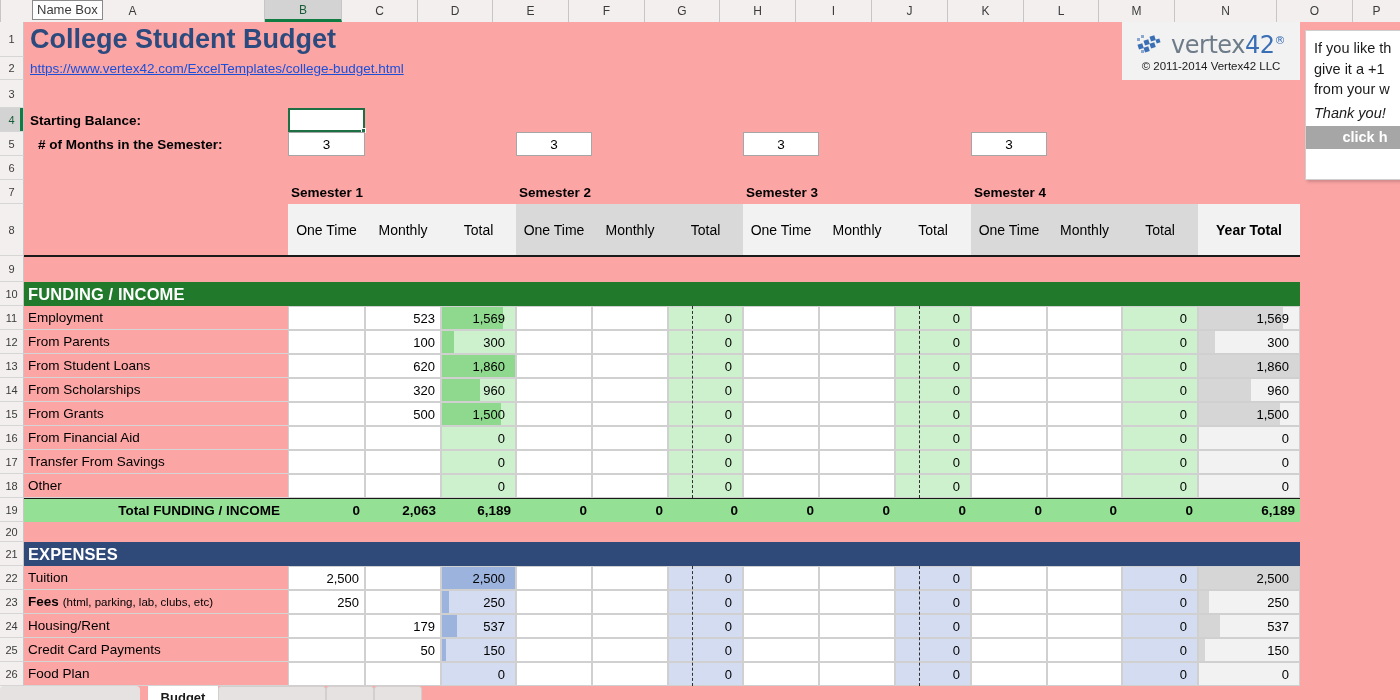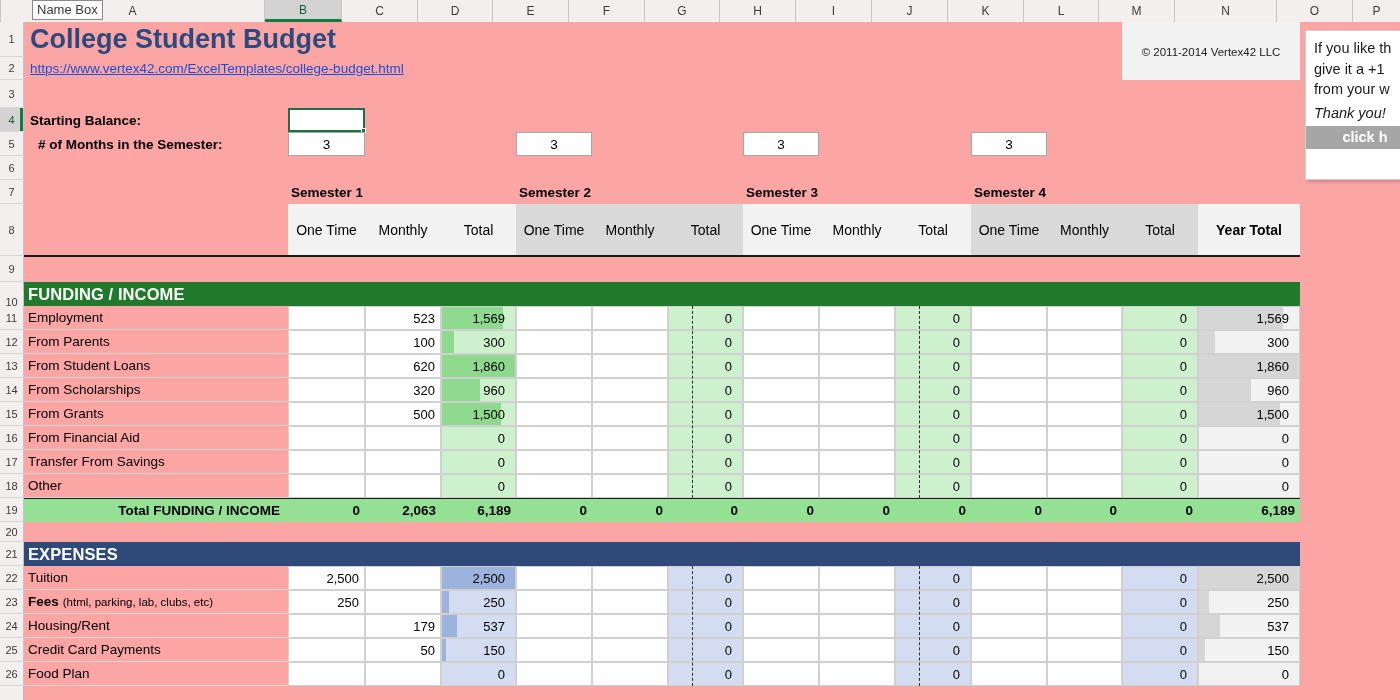--- a/index.html
+++ b/index.html
@@ -265,21 +265,21 @@
     <div id="rowheads">
         <div class="row-head" style="position: absolute; left: 0px; top: 0px; height: 35px;">1</div>
         <div class="row-head" style="position: absolute; left: 0px; top: 35px; height: 23px;">2</div>
         <div class="row-head" style="position: absolute; left: 0px; top: 58px; height: 28px;">3</div>
         <div class="row-head sel" style="position: absolute; left: 0px; top: 86px; height: 24px;">4</div>
         <div class="row-head" style="position: absolute; left: 0px; top: 110px; height: 24px;">5</div>
         <div class="row-head" style="position: absolute; left: 0px; top: 134px; height: 24px;">6</div>
         <div class="row-head" style="position: absolute; left: 0px; top: 158px; height: 24px;">7</div>
         <div class="row-head" style="position: absolute; left: 0px; top: 182px; height: 52px;">8</div>
         <div class="row-head" style="position: absolute; left: 0px; top: 234px; height: 26px;">9</div>
-        <div class="row-head" style="position: absolute; left: 0px; top: 268px; height: 24px;">10</div>
+        <div class="row-head" style="position: absolute; left: 0px; top: 260px; height: 24px;">10</div>
         <div class="row-head" style="position: absolute; left: 0px; top: 284px; height: 24px;">11</div>
         <div class="row-head" style="position: absolute; left: 0px; top: 308px; height: 24px;">12</div>
         <div class="row-head" style="position: absolute; left: 0px; top: 332px; height: 24px;">13</div>
         <div class="row-head" style="position: absolute; left: 0px; top: 356px; height: 24px;">14</div>
         <div class="row-head" style="position: absolute; left: 0px; top: 380px; height: 24px;">15</div>
         <div class="row-head" style="position: absolute; left: 0px; top: 404px; height: 24px;">16</div>
         <div class="row-head" style="position: absolute; left: 0px; top: 428px; height: 24px;">17</div>
         <div class="row-head" style="position: absolute; left: 0px; top: 452px; height: 24px;">18</div>
         <div class="row-head" style="position: absolute; left: 0px; top: 476px; height: 24px;">19</div>
         <div class="row-head" style="position: absolute; left: 0px; top: 500px; height: 20px;">20</div>
@@ -289,20 +289,38 @@
         <div class="row-head" style="position: absolute; left: 0px; top: 592px; height: 24px;">24</div>
         <div class="row-head" style="position: absolute; left: 0px; top: 616px; height: 24px;">25</div>
         <div class="row-head" style="position: absolute; left: 0px; top: 640px; height: 24px;">26</div>
       </div>
   </div>
 
   <div class="grid">
     <div id="gridcontent">
         <div class="cell txt" style="position: absolute; left: 0px; top: 0px; width: 1098px; height: 35px;;font-size:27px;font-weight:bold;color:#2b4a7d;padding-left:6px;">College Student Budget</div>
         <div class="logo-block" style="left: 1098px; top: 0px; width: 178px; height: 58px;">
+          <div class="logo-row">
+            <svg width="30" height="22" viewBox="0 0 30 22">
+              <g fill="#3a6fb5">
+                <rect x="1" y="10" width="5" height="5" transform="rotate(-18 3 12)"></rect>
+                <rect x="7" y="6" width="5" height="5" transform="rotate(-18 9 8)"></rect>
+                <rect x="13" y="2" width="5" height="5" transform="rotate(-18 15 4)"></rect>
+                <rect x="7" y="13" width="5" height="5" transform="rotate(-18 9 15)"></rect>
+                <rect x="13" y="9" width="5" height="5" transform="rotate(-18 15 11)"></rect>
+                <rect x="19" y="5" width="4" height="4" transform="rotate(-18 21 7)"></rect>
+              </g>
+              <g fill="#8aa8cf">
+                <rect x="0" y="4" width="3" height="3"></rect>
+                <rect x="4" y="1" width="3" height="3"></rect>
+                <rect x="4" y="16" width="3" height="3"></rect>
+              </g>
+            </svg>
+            <span class="logo-word"><span>vertex</span><span class="blue">42</span><span class="blue" style="font-size:11px;vertical-align:super;">®</span></span>
+          </div>
           <div class="copyright">© 2011-2014 Vertex42 LLC</div>
         </div>
         <div class="cell txt urlcell" style="position: absolute; left: 0px; top: 35px; width: 1098px; height: 23px;;padding-left:6px;">https://www.vertex42.com/ExcelTemplates/college-budget.html</div>
         <div class="side-panel" style="left: 1281px; top: 8px; width: 120px; height: 150px;">
           <div class="ptext">
             <div>If you like th</div>
             <div>give it a +1</div>
             <div>from your w</div>
           </div>
           <div class="pthanks">Thank you!</div>
@@ -734,14 +752,21 @@
         </div>
         <div class="pagebreak" style="left: 668px; top: 284px; height: 192px;"></div>
         <div class="pagebreak" style="left: 895px; top: 284px; height: 192px;"></div>
         <div class="pagebreak" style="left: 668px; top: 544px; height: 120px;"></div>
         <div class="pagebreak" style="left: 895px; top: 544px; height: 120px;"></div>
       </div>
   </div>
 
   <div class="namebox-tip" style="left:32px; top:0px;text-align:center;">Name Box</div>
 
+  <div class="tabstrip">
+    <div class="tab-nav"></div>
+    <div class="tab-budget">Budget</div>
+    <div class="tab-extra" style="left:218px; width:108px;"></div>
+    <div class="tab-extra" style="left:326px; width:48px;"></div>
+    <div class="tab-extra" style="left:374px; width:48px;"></div>
+  </div>
 
 </div>
 
 </body></html>

